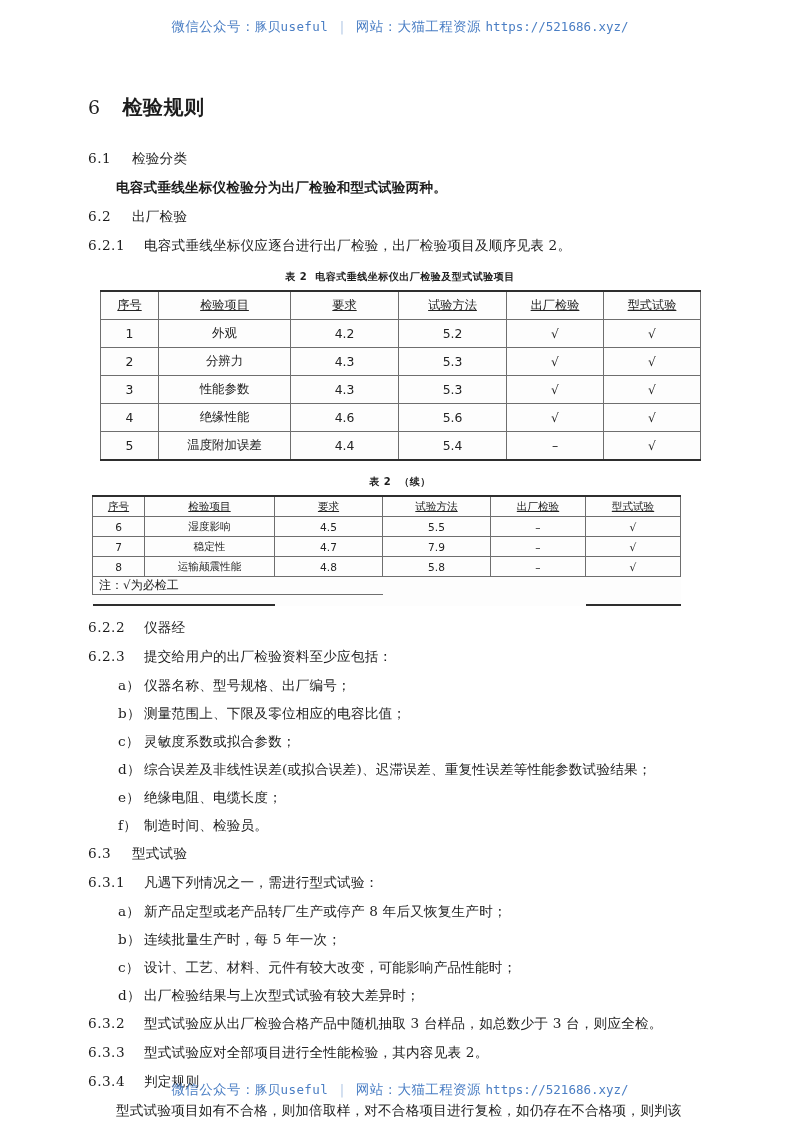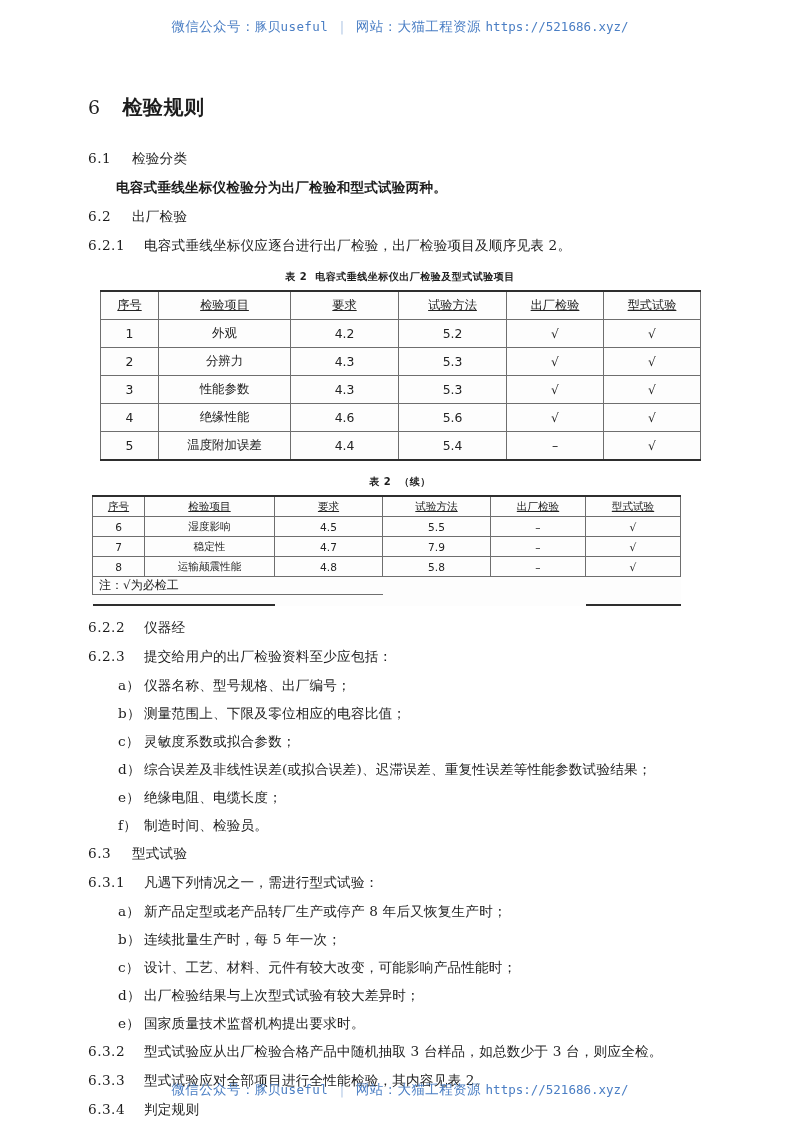--- a/index.html
+++ b/index.html
@@ -386,21 +386,20 @@
     </p>
 
     <p class="clause">
       <span class="cnum wide">6.3.1</span><span class="ctext">凡遇下列情况之一，需进行型式试验：</span>
     </p>
 
     <p class="listitem"><span class="marker">a）</span><span>新产品定型或老产品转厂生产或停产 8 年后又恢复生产时；</span></p>
     <p class="listitem"><span class="marker">b）</span><span>连续批量生产时，每 5 年一次；</span></p>
     <p class="listitem"><span class="marker">c）</span><span>设计、工艺、材料、元件有较大改变，可能影响产品性能时；</span></p>
     <p class="listitem"><span class="marker">d）</span><span>出厂检验结果与上次型式试验有较大差异时；</span></p>
-    <p class="listitem"><span class="marker">e）</span><span>国家质量技术监督机构提出要求时。</span></p>
 
     <p class="clause">
       <span class="cnum wide">6.3.2</span><span class="ctext">型式试验应从出厂检验合格产品中随机抽取 3 台样品，如总数少于 3 台，则应全检。</span>
     </p>
 
     <p class="clause">
       <span class="cnum wide">6.3.3</span><span class="ctext">型式试验应对全部项目进行全性能检验，其内容见表 2。</span>
     </p>
 
     <p class="clause">

